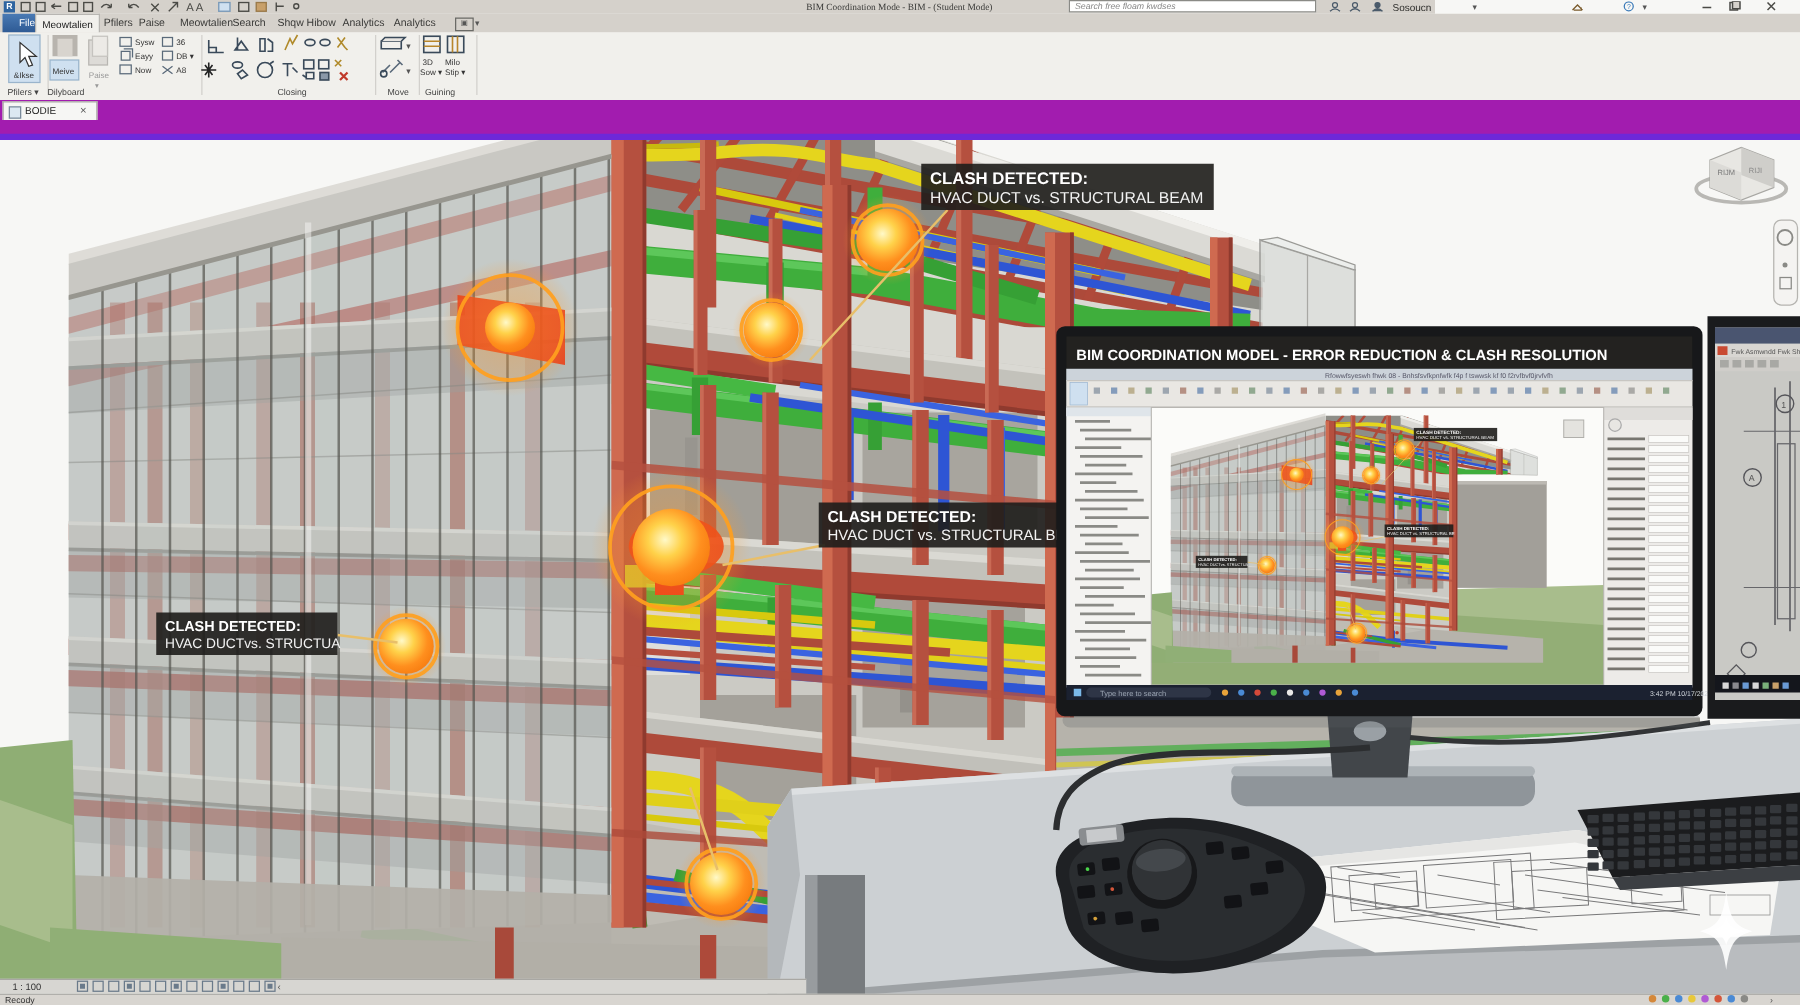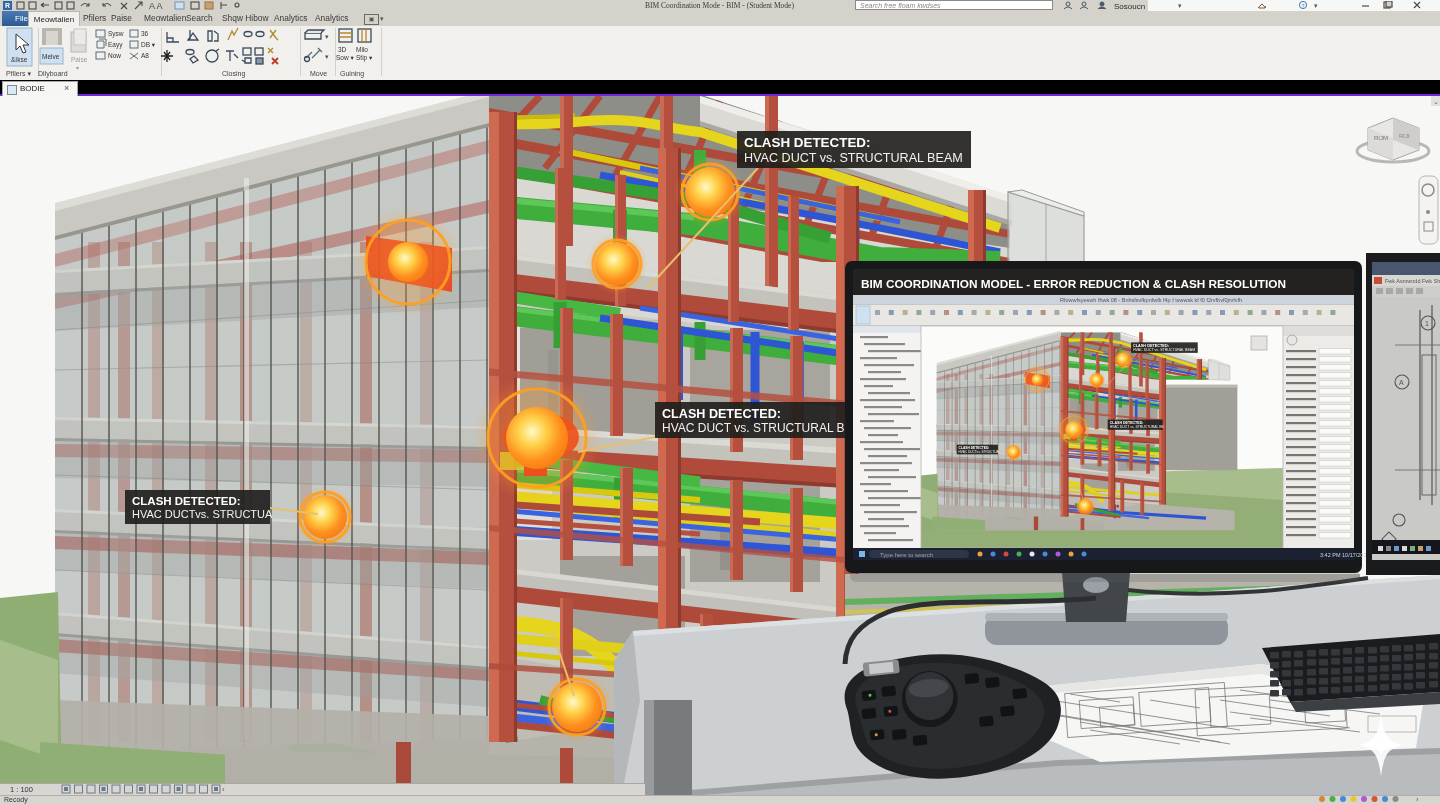--- a/index.html
+++ b/index.html
@@ -787,19 +787,19 @@
         <path d="M339,7 h13 M339,11 h13"></path>
    <rect x="358" y="3" width="13" height="13" stroke="#3a4a5a"></rect>
         <path d="M362,3 v13 M366,3 v13"></path>
   </g>
   <text x="338" y="26" font-size="6.5" fill="#333">3D</text>
       <text x="336" y="34" font-size="6.5" fill="#333">Sow ▾</text>
   <text x="356" y="26" font-size="6.5" fill="#333">Milo</text>
       <text x="356" y="34" font-size="6.5" fill="#333">Stip ▾</text>
  </svg>
 </div>
-<div style="position:absolute;left:0;top:80px;width:1440px;height:16px;background:#000000;border-bottom:2px solid #6d28d9;box-sizing:border-box">
+<div style="position:absolute;left:0;top:80px;width:1440px;height:32px;background:#a21caf;border-bottom:5px solid #6d28d9;box-sizing:border-box">
  <div style="position:absolute;left:2px;top:1px;width:76px;height:15px;background:#f6f6f4;border:1px solid #a8a7a3;border-bottom:none;box-sizing:border-box;font-family:Liberation Sans,sans-serif">
   <span style="position:absolute;left:4px;top:3px;width:8px;height:8px;border:1px solid #7a8a9a;background:#dce8f2"></span>
   <span style="position:absolute;left:17px;top:2px;font-size:8px;color:#222">BODIE</span>
   <span style="position:absolute;left:61px;top:1px;font-size:9px;color:#555">×</span>
  </div>
 </div>
 
 </body></html>

